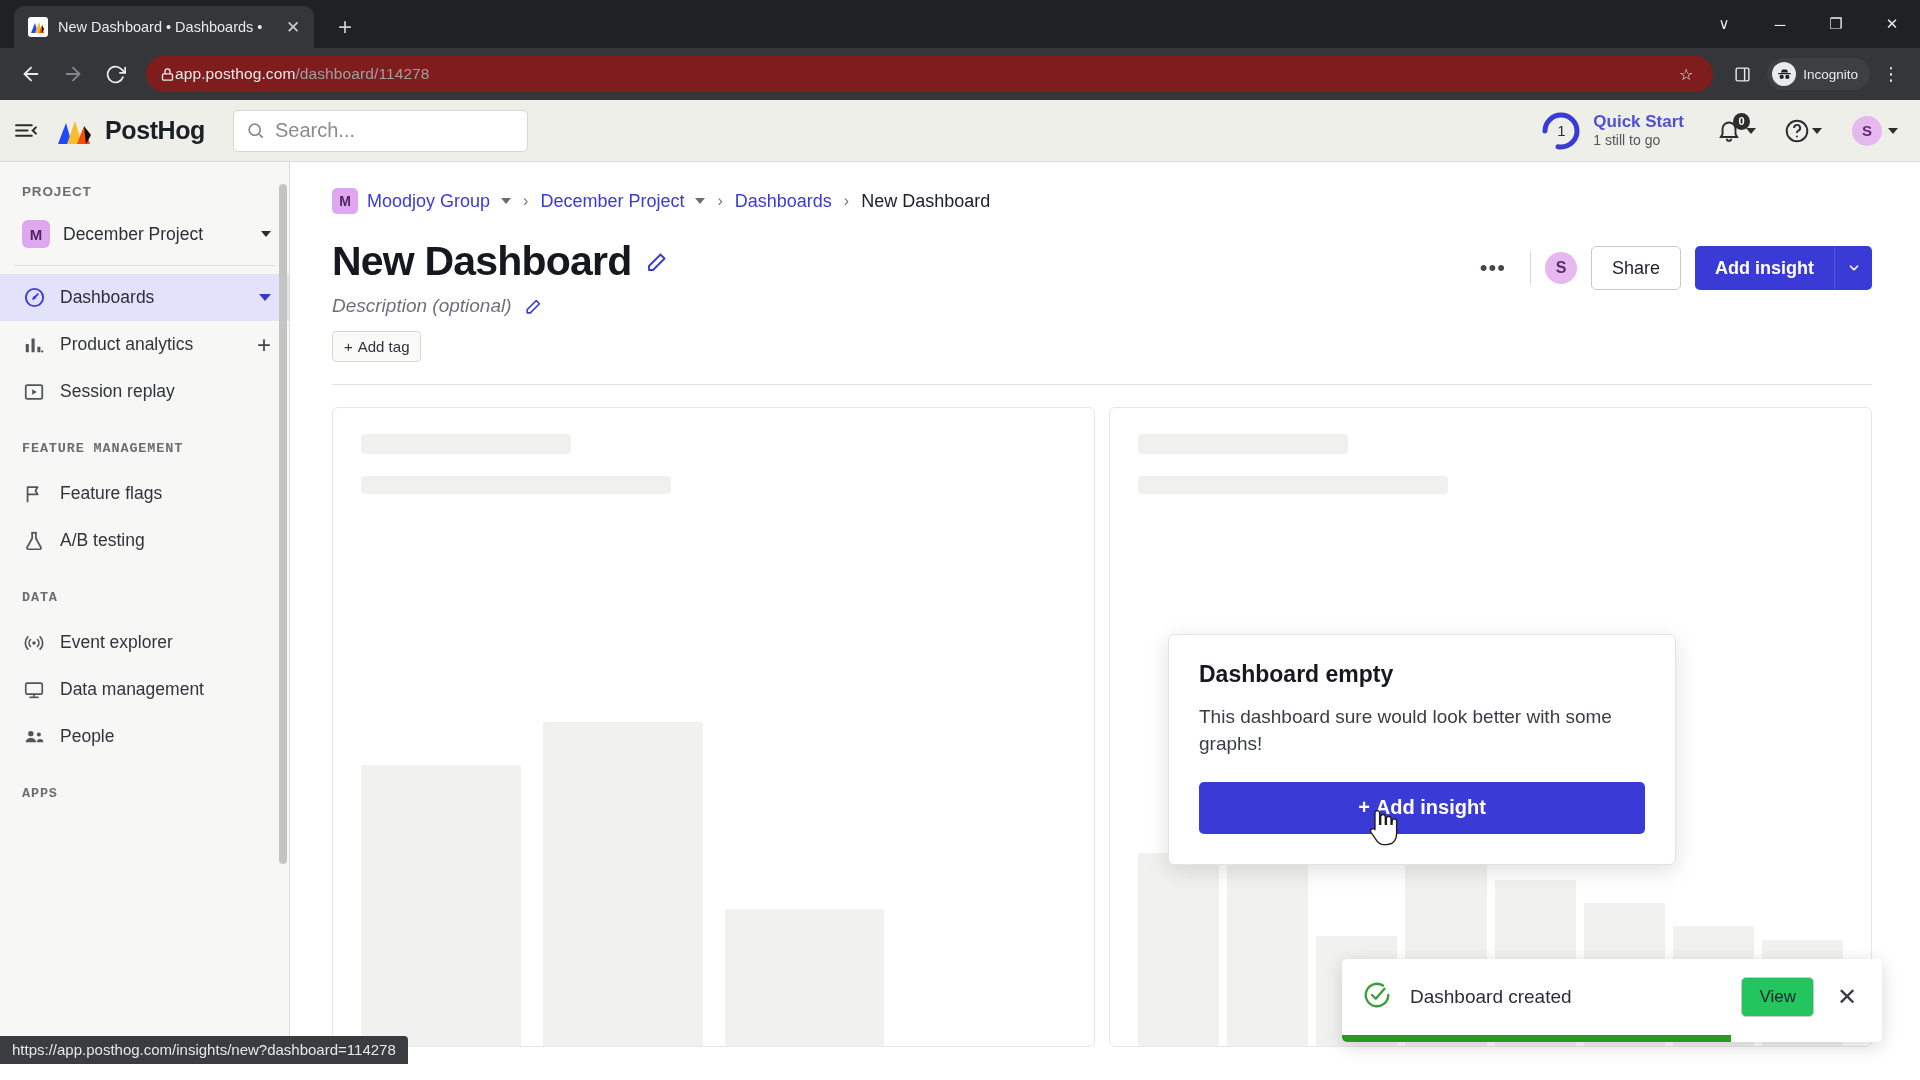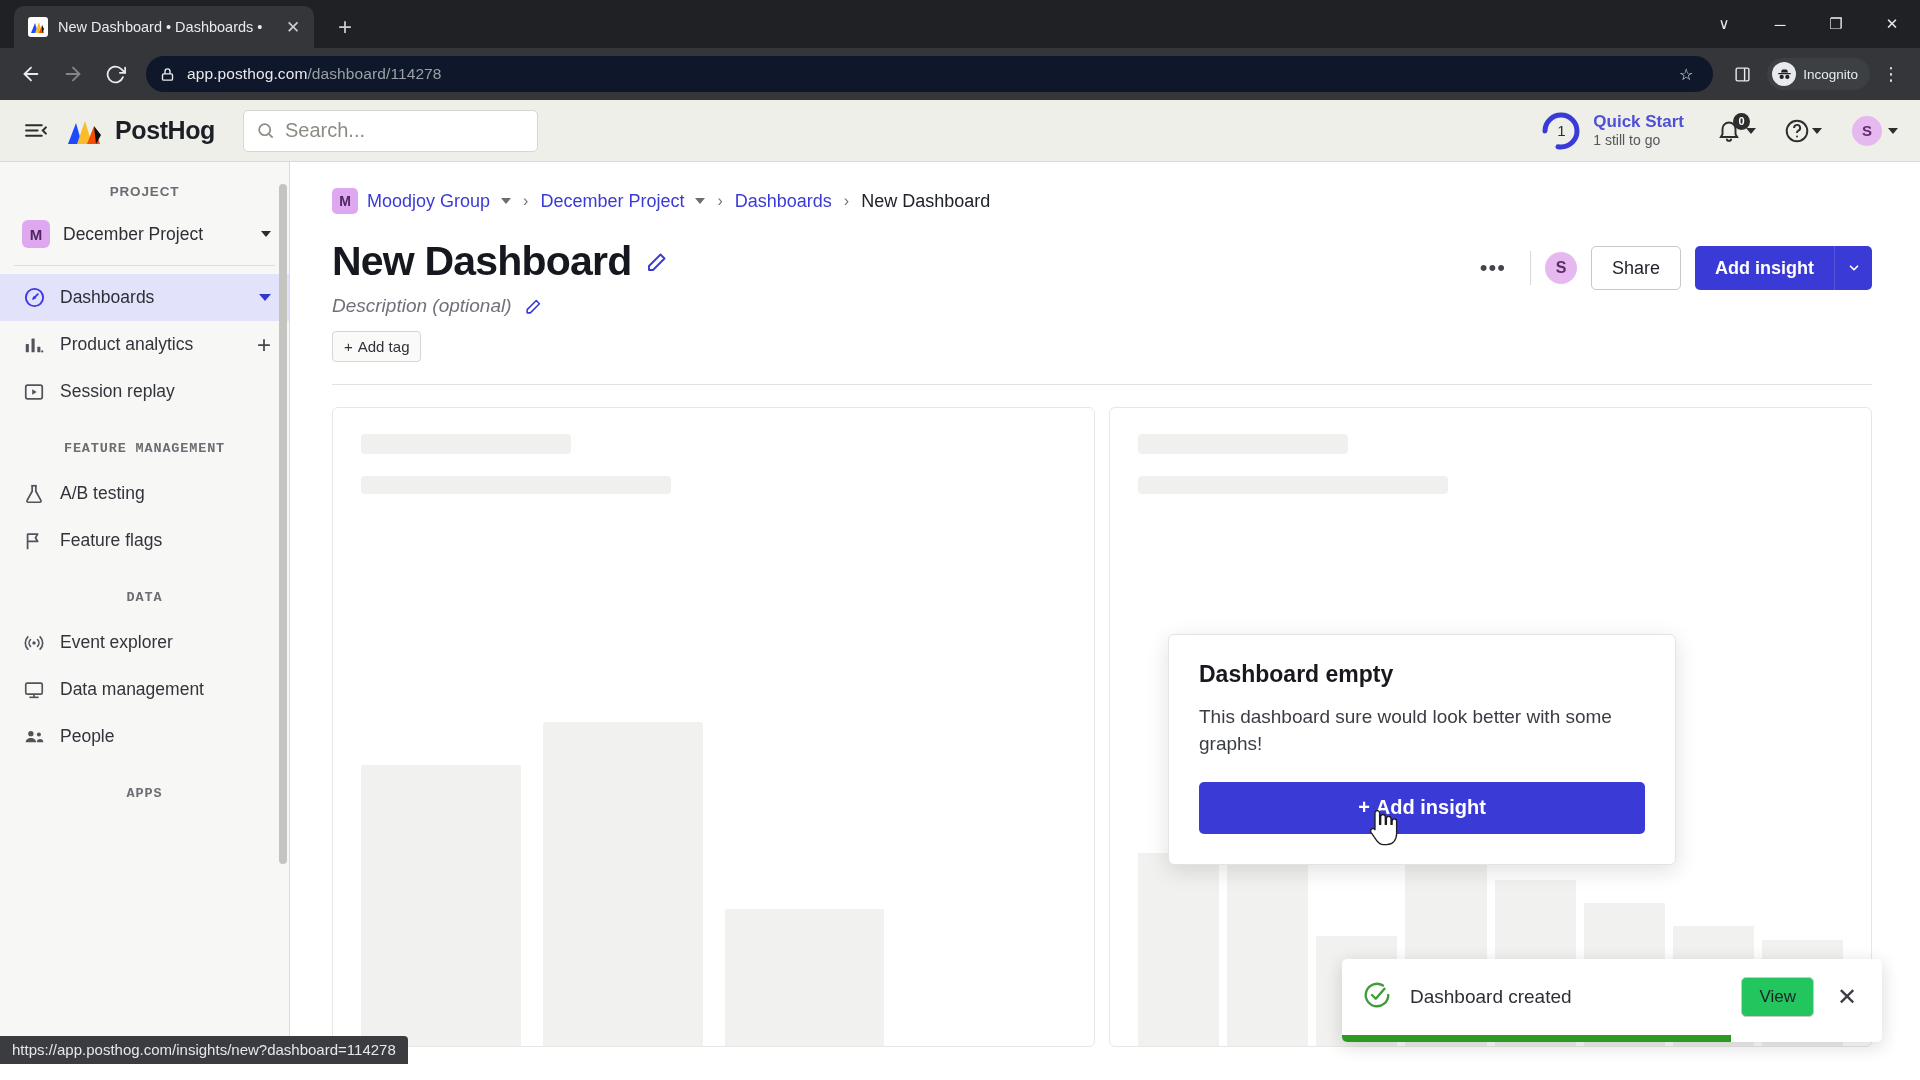--- a/index.html
+++ b/index.html
@@ -36,22 +36,22 @@
     color: #e8eaed; font-size: 15px; }
 
   .toolbar {
     height: 52px; background: #35363a; display: flex; align-items: center;
     padding: 0 12px; gap: 4px; flex: none;
   }
   .nav-btn { width: 38px; height: 38px; border-radius: 50%; display: flex; align-items: center;
     justify-content: center; color: #e8eaed; }
   .nav-btn.disabled { color: #80868b; }
   .omnibox {
-    flex: 1; height: 36px; background: #0f172a; border-radius: 18px; display: flex;
-    align-items: center; padding: 0 14px; gap: 12px; margin: 0 8px; position: relative;
+    flex: 1; height: 36px; background: #7f1d1d; border-radius: 18px; display: flex;
+    align-items: center; padding: 0 14px; gap: 0; margin: 0 8px; position: relative;
   }
   .omnibox-url { color: #e8eaed; font-size: 15.5px; letter-spacing: .1px; }
   .omnibox-url .dim { color: #9aa0a6; }
   .omni-right { position: absolute; right: 10px; display: flex; align-items: center; gap: 6px; }
   .tb-icon { width: 34px; height: 34px; display: flex; align-items: center; justify-content: center;
     color: #e8eaed; }
   .incognito-pill {
     display: flex; align-items: center; gap: 7px; background: #3c4043; border-radius: 16px;
     height: 32px; padding: 0 12px 0 5px; color: #e8eaed; font-size: 13.5px; margin-left: 4px;
   }
@@ -59,21 +59,21 @@
     align-items: center; justify-content: center; }
   .kebab { width: 34px; height: 34px; display:flex; align-items:center; justify-content:center;
     color:#e8eaed; font-size: 18px; letter-spacing: 0; }
 
   
   .viewport { flex: 1; background: #fff; position: relative; display: flex; flex-direction: column;
     overflow: hidden; }
 
   .app-topbar {
     height: 62px; background: #eeefe9; border-bottom: 1px solid #d9dbd4; display: flex;
-    align-items: center; padding: 0 22px 0 18px; gap: 14px; flex: none;
+    align-items: center; padding: 0 22px 0 8px; gap: 14px; flex: none;
   }
   .hamburger { width: 34px; height: 34px; display: flex; align-items: center; justify-content: center; color: #2d2d2d; }
   .brand { display: flex; align-items: center; gap: 9px; }
   .brand-name { font-size: 25px; font-weight: 700; color: #1d1f27; letter-spacing: -0.4px; }
   .search-box {
     width: 295px; height: 42px; background: #fff; border: 1px solid #d5d7d0; border-radius: 5px;
     display: flex; align-items: center; padding: 0 12px; gap: 10px; margin-left: 14px;
   }
   .search-ph { color: #8b8d85; font-size: 20px; }
   .topbar-spacer { flex: 1; }
@@ -101,21 +101,21 @@
   .body-row { flex: 1; display: flex; overflow: hidden; position: relative; }
 
   
   .sidebar {
     width: 290px; background: #f7f7f5; border-right: 1px solid #dcdcd6; flex: none;
     position: relative; overflow: hidden;
   }
   .sb-inner { padding: 22px 0 0 0; }
   .sb-section {
     font-size: 13.5px; font-weight: 700; color: #6b6d72; letter-spacing: .85px;
-    padding: 0 22px; margin-bottom: 14px; text-align: center;
+    padding: 0 22px; margin-bottom: 14px;
   }
   .sb-section.mt { margin-top: 26px; font-family: Liberation Mono, monospace; }
   .sb-proj {
     display: flex; align-items: center; gap: 13px; padding: 7px 18px 7px 22px; margin-bottom: 10px;
   }
   .proj-badge {
     width: 28px; height: 28px; border-radius: 6px; background: #dfa7ef; color: #4e2760;
     display: flex; align-items: center; justify-content: center; font-weight: 700; font-size: 15px; flex: none;
   }
   .proj-name { font-size: 17.5px; color: #2d2f36; flex: 1; }
@@ -433,35 +433,35 @@
                 </svg>
             </span>
             <span class="lbl">Session replay</span>
           </div>
 
           <div class="sb-section mt">FEATURE MANAGEMENT</div>
 
           <div class="sb-item">
             <span class="ic">
               <svg width="22" height="22" viewBox="0 0 24 24" fill="none" stroke="currentColor" stroke-width="1.9" stroke-linejoin="round">
+                  <path d="M5 21V4"></path>
+                  <path d="M5 4.5h11l-2.4 4 2.4 4H5"></path>
+                </svg>
+            </span>
+            <span class="lbl">Feature flags</span>
+          </div>
+
+          <div class="sb-item">
+            <span class="ic">
+              <svg width="22" height="22" viewBox="0 0 24 24" fill="none" stroke="currentColor" stroke-width="1.9" stroke-linejoin="round">
                   <path d="M9 3h6"></path>
                   <path d="M10 3v6L4.5 19a1.3 1.3 0 0 0 1.1 2h12.8a1.3 1.3 0 0 0 1.1-2L14 9V3"></path>
                 </svg>
             </span>
             <span class="lbl">A/B testing</span>
-          </div>
-
-          <div class="sb-item">
-            <span class="ic">
-              <svg width="22" height="22" viewBox="0 0 24 24" fill="none" stroke="currentColor" stroke-width="1.9" stroke-linejoin="round">
-                  <path d="M5 21V4"></path>
-                  <path d="M5 4.5h11l-2.4 4 2.4 4H5"></path>
-                </svg>
-            </span>
-            <span class="lbl">Feature flags</span>
           </div>
 
 
 
           <div class="sb-section mt">DATA</div>
 
           <div class="sb-item">
             <span class="ic">
               <svg width="22" height="22" viewBox="0 0 24 24" fill="none" stroke="currentColor" stroke-width="1.8" stroke-linecap="round">
                   <circle cx="12" cy="12" r="1.9" fill="currentColor" stroke="none"></circle>

